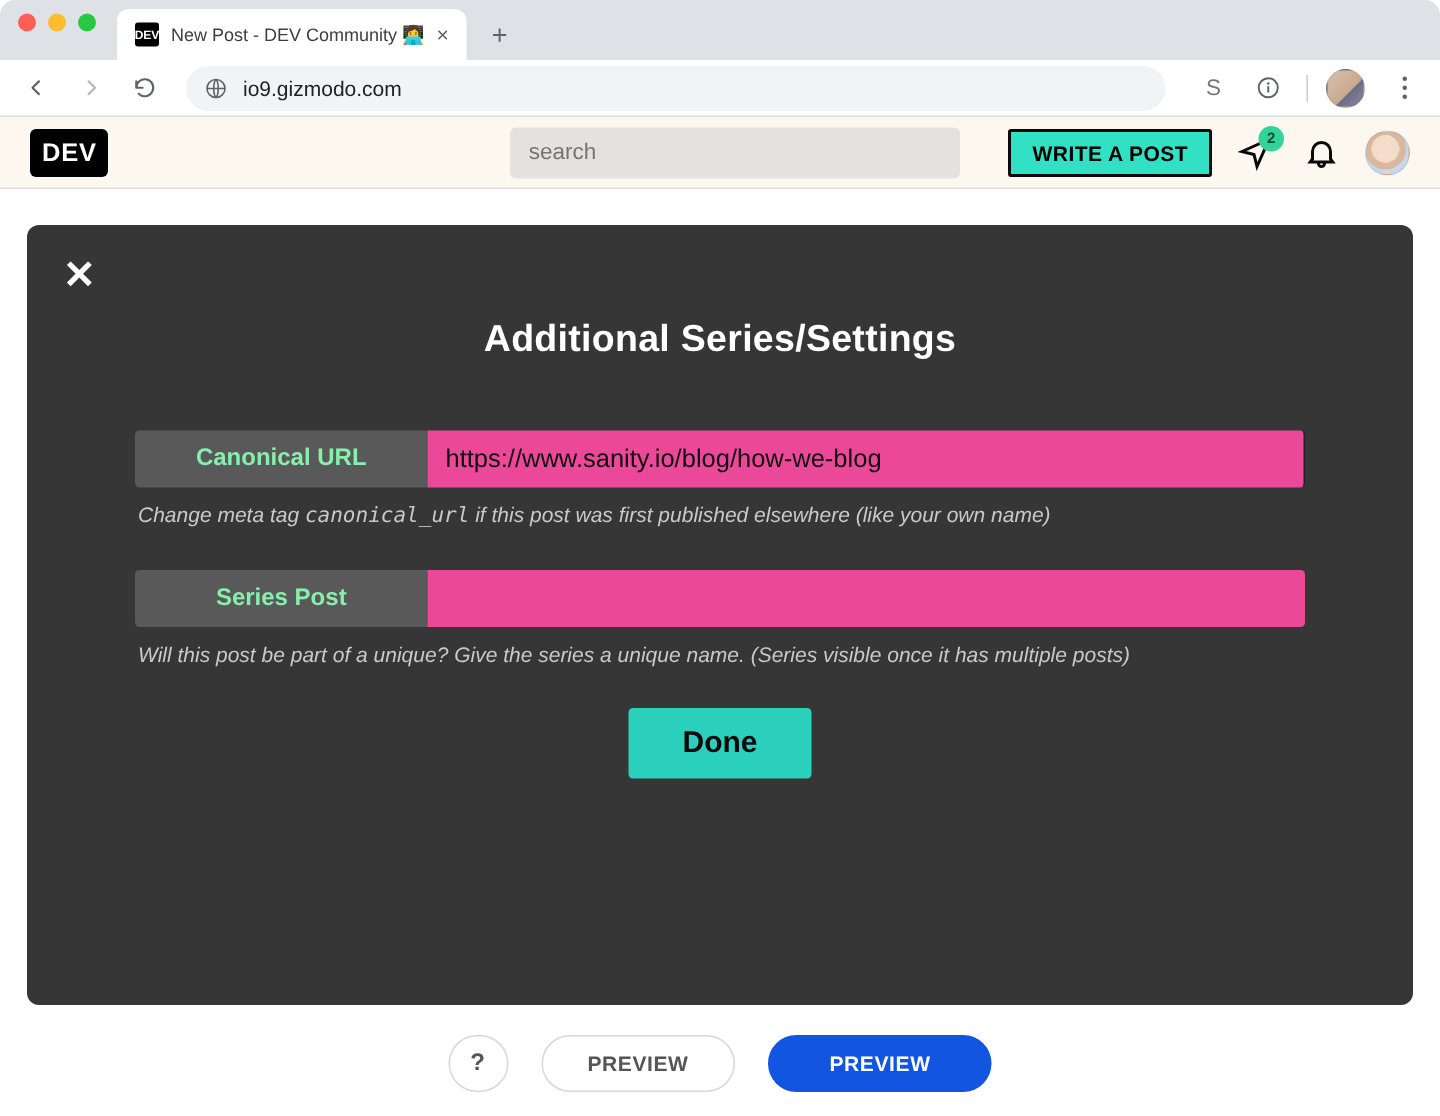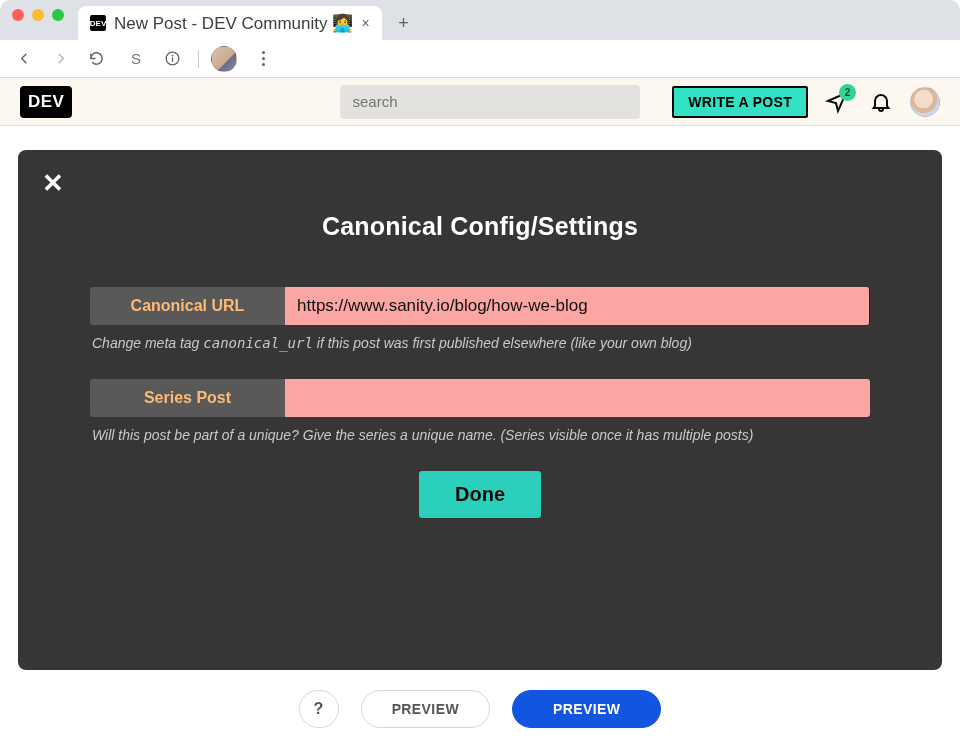--- a/index.html
+++ b/index.html
@@ -6,21 +6,21 @@
   html, body { width: 960px; height: 744px; font-family: -apple-system, BlinkMacSystemFont, "Segoe UI", Helvetica, Arial, sans-serif; background: #fff; overflow: hidden; }
 
   
   .browser-chrome { width: 100%; }
   .tab-strip { height: 40px; background: #dee1e6; display: flex; align-items: flex-end; padding-left: 12px; border-top-left-radius:10px; border-top-right-radius:10px;}
   .traffic-lights { display: flex; gap: 8px; align-items: center; height: 100%; padding-bottom: 10px; padding-right: 14px;}
   .tl { width: 12px; height: 12px; border-radius: 50%; }
   .tl.red { background:#ff5f57;} .tl.yellow{background:#febc2e;} .tl.green{background:#28c840;}
   .tab { background:#fff; height: 34px; display:flex; align-items:center; gap:8px; padding:0 12px; border-top-left-radius:8px; border-top-right-radius:8px; min-width: 230px; position:relative;}
   .tab .favicon { width:16px; height:16px; background:#000; color:#fff; font-size:8px; font-weight:900; display:flex; align-items:center; justify-content:center; border-radius:2px;}
-  .tab-title { font-size: 17px; color:#3c4043; white-space:nowrap; overflow:hidden; text-overflow:ellipsis; flex:1;}
+  .tab-title { font-size: 12px; color:#3c4043; white-space:nowrap; overflow:hidden; text-overflow:ellipsis; flex:1;}
   .tab-close { font-size: 14px; color:#5f6368;}
   .new-tab { width:28px; height:28px; margin:0 6px 3px 8px; display:flex; align-items:center; justify-content:center; color:#5f6368; font-size:18px; border-radius:50%;}
   .toolbar { height: 38px; background:#fff; display:flex; align-items:center; padding: 0 10px; gap:8px; border-bottom:1px solid #dadce0;}
   .tb-btn { width:28px; height:28px; display:flex; align-items:center; justify-content:center; color:#5f6368; border-radius:50%;}
   .tb-btn svg { width:17px; height:17px; }
   .omnibox { flex:1; height:30px; background:#f1f3f4; border-radius:15px; display:flex; align-items:center; padding:0 12px; gap:10px; margin: 0 6px;}
   .omnibox .globe{ width:16px; height:16px; color:#5f6368;}
   .omnibox-text { font-size:14px; color:#202124;}
   .tb-right { display:flex; align-items:center; gap:12px; padding-left:8px;}
   .s-badge { font-weight:500; color:#777; font-size:15px; width:20px; text-align:center;}
@@ -42,22 +42,22 @@
   .badge { position:absolute; top:-3px; right:-4px; background:#34d399; color:#084c3a; border-radius:9px; min-width:17px; height:17px; font-size:10px; font-weight:700; display:flex; align-items:center; justify-content:center; padding:0 4px;}
   .site-avatar { width:30px; height:30px; border-radius:50%; background: radial-gradient(circle at 45% 40%, #f3ddca 0 40%, #d9b89e 41% 60%, #c9d7e8 61% 100%); border:1px solid rgba(0,0,0,0.05);}
 
   
   .page-body { background:#fff; padding: 24px 18px 0 18px; height: calc(744px - 40px - 38px - 48px); position:relative;}
   .modal { background:#363636; border-radius:8px; height:520px; padding: 22px 26px 26px 26px; color:#fff; position:relative;}
   .modal-close { position:absolute; top:18px; left:24px; font-size:26px; font-weight:700; color:#fff; }
   .modal-title { text-align:center; font-size:25px; font-weight:800; margin-top:40px; letter-spacing:0.2px;}
   .form-area { width: 780px; margin: 46px auto 0 auto;}
   .field-row { display:flex; height:38px; margin-bottom:10px;}
-  .field-label { width:195px; background:#595959; color:#fdba74; font-weight:700; font-size:16px; display:flex; align-items:center; justify-content:center; border-radius:3px 0 0 3px;}
-  .field-input { flex:1; background:#fca5a5; border:none; padding:0 12px; font-size:17px; color:#111; border-radius:0 3px 3px 0; outline:none;}
+  .field-label { width:195px; background:#595959; color:#86efac; font-weight:700; font-size:16px; display:flex; align-items:center; justify-content:center; border-radius:3px 0 0 3px;}
+  .field-input { flex:1; background:#ec4899; border:none; padding:0 12px; font-size:17px; color:#111; border-radius:0 3px 3px 0; outline:none;}
   .cursor-blink { border-right: 1px solid #222; padding-right:1px;}
   .field-help { font-size:14px; font-style:italic; color:#c9c9c9; margin: 0 0 28px 2px;}
   .field-help code { font-family: ui-monospace, SFMono-Regular, Menlo, monospace; font-style: italic; }
   .done-btn { display:block; margin: 6px auto 0 auto; background:#2ad0bc; color:#0a0a0a; font-weight:800; font-size:20px; border:none; padding: 12px 36px; border-radius:3px;}
 
   
   .action-bar { position:absolute; left:0; right:0; bottom:0; height:70px; background:#fff; display:flex; align-items:center; justify-content:center; gap:22px;}
   .pill { height:38px; border-radius:19px; border:1px solid #d8d8d8; background:#fff; font-weight:800; font-size:14px; letter-spacing:0.4px; padding:0 30px; color:#555;}
   .pill.help { width:40px; padding:0; font-size:16px;}
   .pill.primary { background:#1255e0; border-color:#1255e0; color:#fff; padding:0 40px;}
@@ -88,20 +88,27 @@
     </div>
     <div class="tb-btn" style="opacity:.45">
       <svg viewBox="0 0 24 24">
           <path d="M10 6l6 6-6 6" fill="none" stroke="#5f6368" stroke-width="2" stroke-linecap="round" stroke-linejoin="round"></path>
         </svg>
     </div>
     <div class="tb-btn">
       <svg viewBox="0 0 24 24">
           <path d="M4 12a8 8 0 1 1 2.34 5.66M4 12V6m0 6h6" fill="none" stroke="#5f6368" stroke-width="2" stroke-linecap="round" stroke-linejoin="round"></path>
         </svg>
+    </div>
+    <div class="omnibox">
+      <svg class="globe" viewBox="0 0 24 24">
+          <circle cx="12" cy="12" r="9" fill="none" stroke="#5f6368" stroke-width="1.6"></circle>
+          <path d="M3 12h18M12 3c3 3 3 15 0 18M12 3c-3 3-3 15 0 18" fill="none" stroke="#5f6368" stroke-width="1.6"></path>
+        </svg>
+      <span class="omnibox-text">io9.gizmodo.com</span>
     </div>
     <div class="tb-right">
       <span class="s-badge">S</span>
       <div class="tb-btn">
         <svg viewBox="0 0 24 24">
             <circle cx="12" cy="12" r="9" fill="none" stroke="#5f6368" stroke-width="1.8"></circle>
             <circle cx="12" cy="8" r="1.2" fill="#5f6368"></circle>
             <rect x="11.1" y="10.5" width="1.8" height="6" fill="#5f6368"></rect>
           </svg>
       </div>
@@ -138,30 +145,30 @@
       </svg>
   </div>
   <div class="site-avatar"></div>
 </div>
 
 <div class="page-body">
   <div class="modal">
     <div class="modal-close">
       <span>✕</span>
     </div>
-    <h2 class="modal-title">Canonical Config/Settings</h2>
+    <h2 class="modal-title">Additional Series/Settings</h2>
 
     <div class="form-area">
 
       <div class="field-row">
         <div class="field-label">Canonical URL</div>
         <input class="field-input cursor-blink" value="https://www.sanity.io/blog/how-we-blog" style="">
       </div>
       <p class="field-help">
-        <span>Change meta tag </span><code>canonical_url</code><span> if this post was first published elsewhere (like your own blog)</span>
+        <span>Change meta tag </span><code>canonical_url</code><span> if this post was first published elsewhere (like your own name)</span>
       </p>
 
       <div class="field-row">
         <div class="field-label">Series Post</div>
         <input class="field-input" value="" style="">
       </div>
       <p class="field-help">Will this post be part of a unique? Give the series a unique name. (Series visible once it has multiple posts)</p>
 
       <button class="done-btn">Done</button>
     </div>

